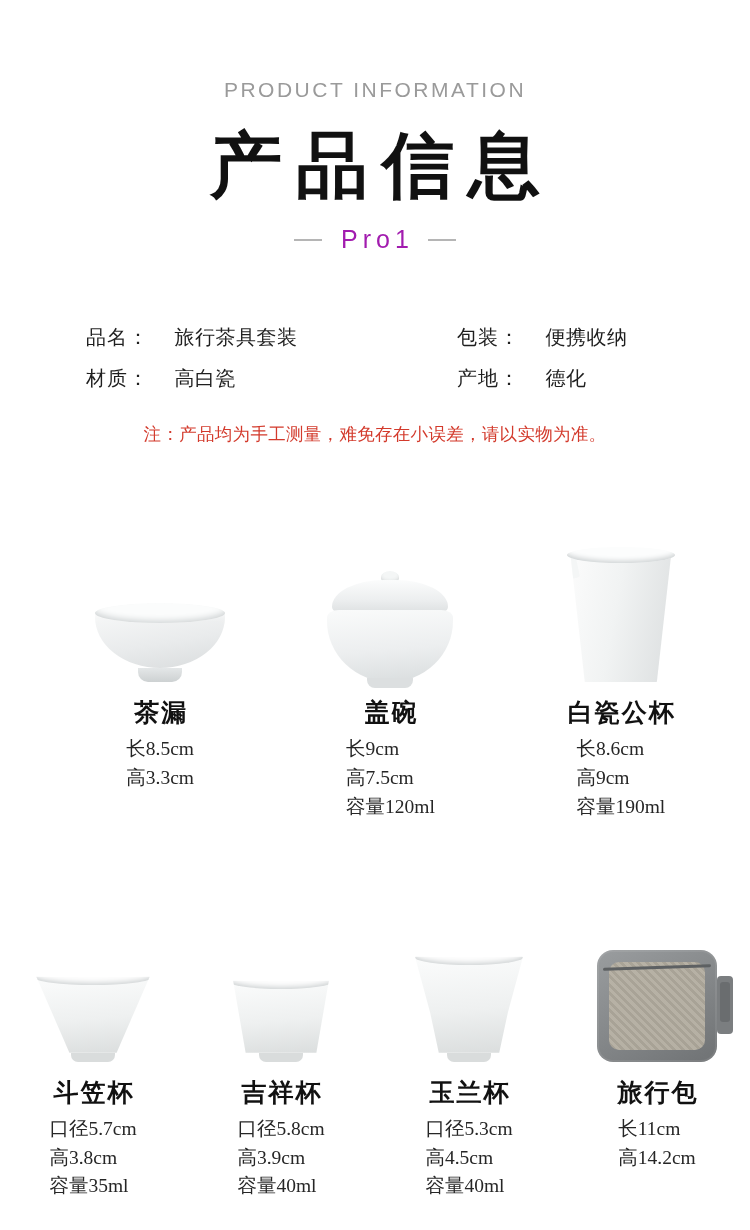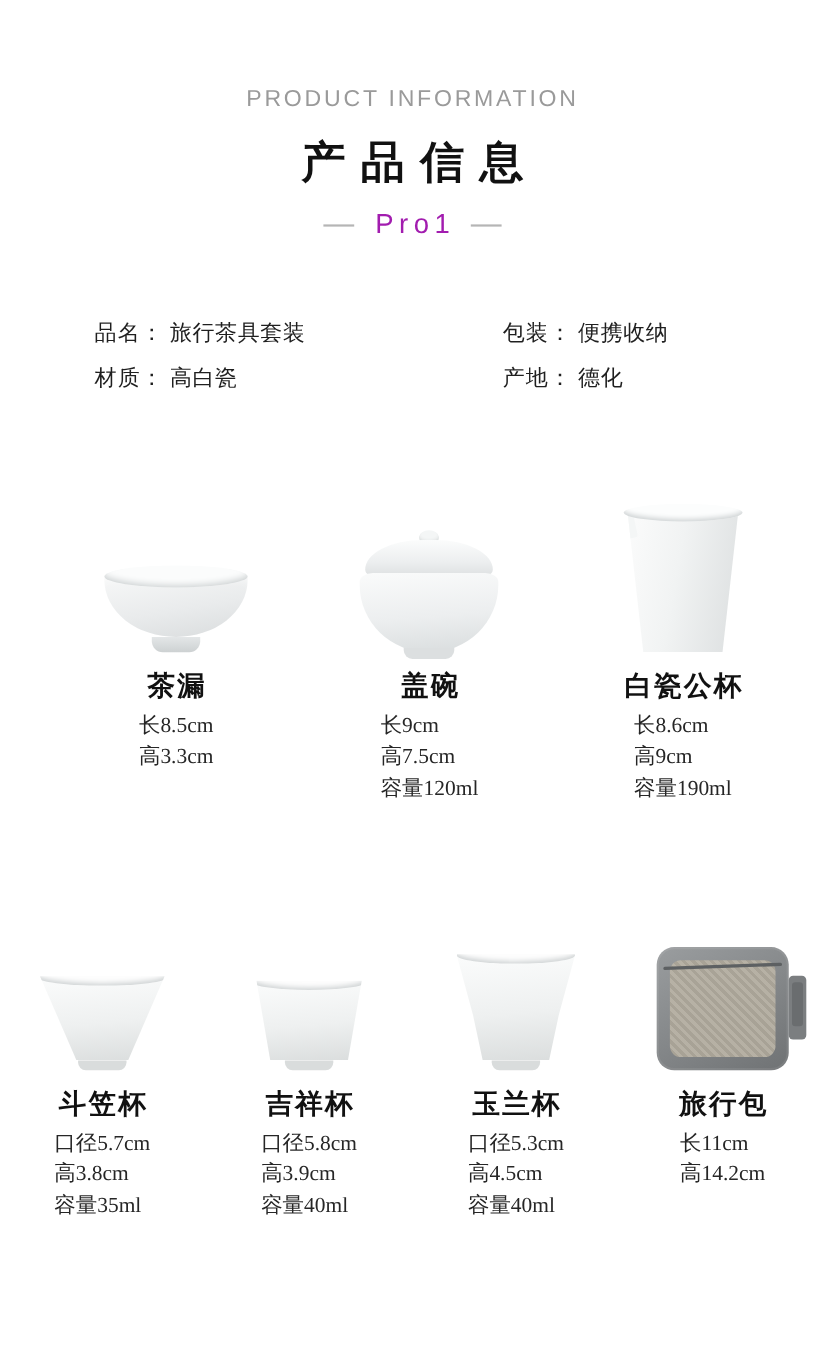--- a/index.html
+++ b/index.html
@@ -27,21 +27,21 @@
     padding-top: 78px;
   }
   .eyebrow {
     font-size: 21px;
     letter-spacing: 2.5px;
     color: #9a9a9a;
     font-weight: 400;
   }
   .main-title {
     margin-top: 24px;
-    font-size: 40px;
+    font-size: 72px;
     font-weight: bold;
     letter-spacing: 14px;
     color: #111111;
     text-indent: 14px;
     line-height: 1.1;
   }
   .sub-row {
     margin-top: 20px;
     display: flex;
     align-items: center;
@@ -74,20 +74,21 @@
   .spec-cell {
     font-size: 20px;
     color: #1f1f1f;
     white-space: nowrap;
   }
   .spec-cell .k {
     letter-spacing: 1px;
   }
   .spec-cell .v {
     letter-spacing: 0.5px;
+    margin-left: 20px;
   }
   .spec-col-right {
     padding-left: 82px;
   }
   .note {
     margin-top: 30px;
     text-align: center;
     font-size: 17.5px;
     color: #d33a2c;
     letter-spacing: 0.3px;
@@ -339,20 +340,21 @@
       </div>
       <div class="spec-cell">
         <span class="k">材质：</span>
         <span class="v">高白瓷</span>
       </div>
       <div class="spec-cell spec-col-right">
         <span class="k">产地：</span>
         <span class="v">德化</span>
       </div>
     </div>
+    <div class="note">注：产品均为手工测量，难免存在小误差，请以实物为准。</div>
   </div>
 
   <div class="row row-1">
 
     <div class="item">
       <div class="art">
         <div class="shape">
           <div class="strainer-bowl"></div>
           <div class="strainer-foot"></div>
         </div>

